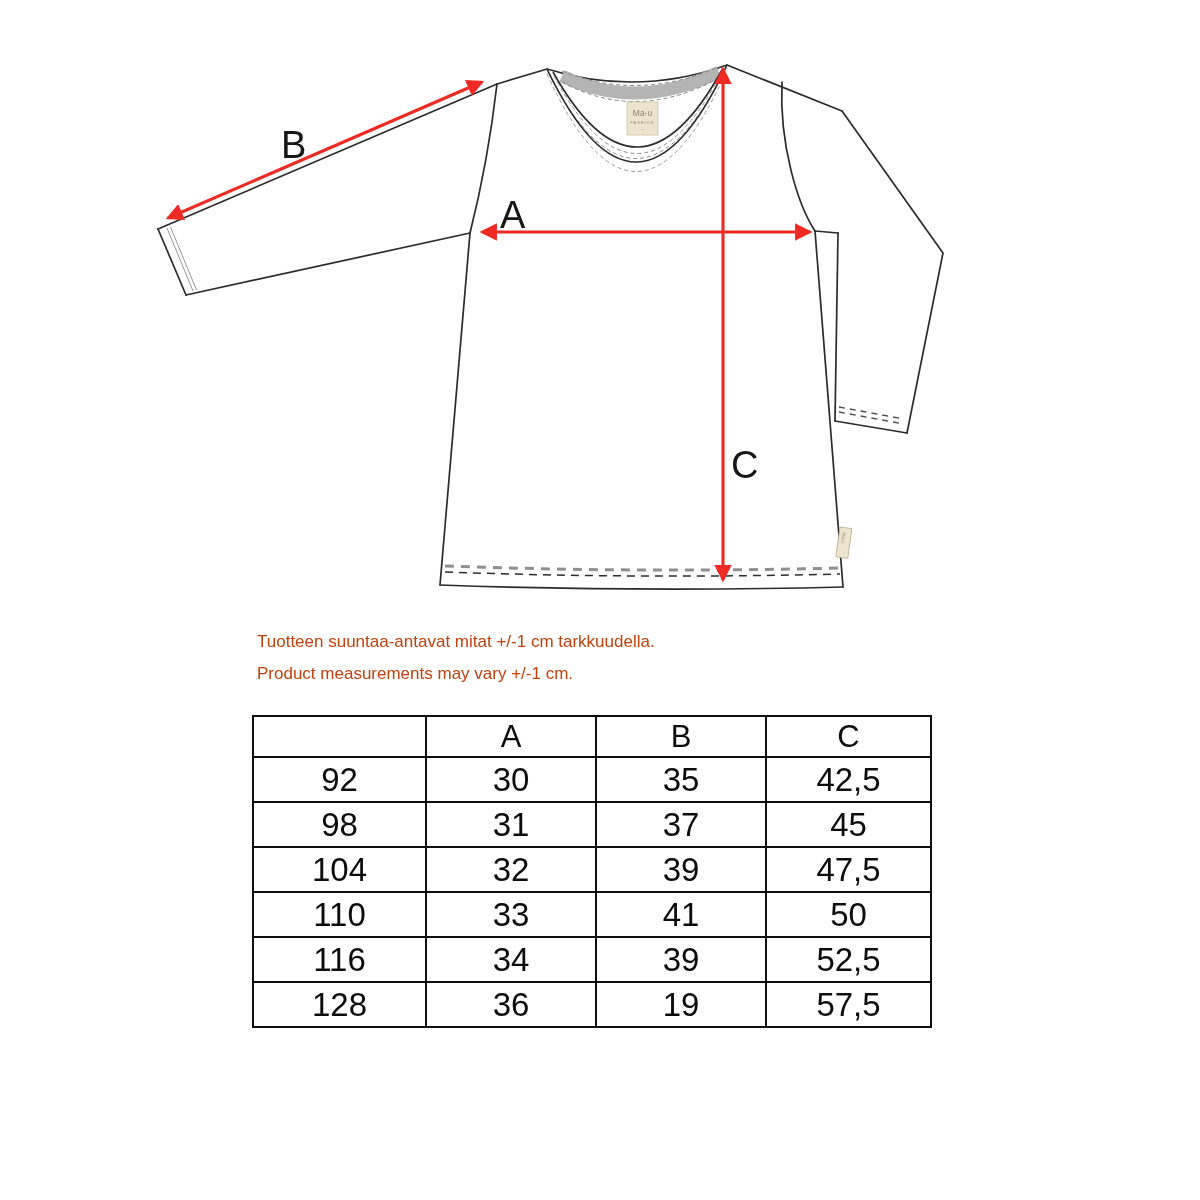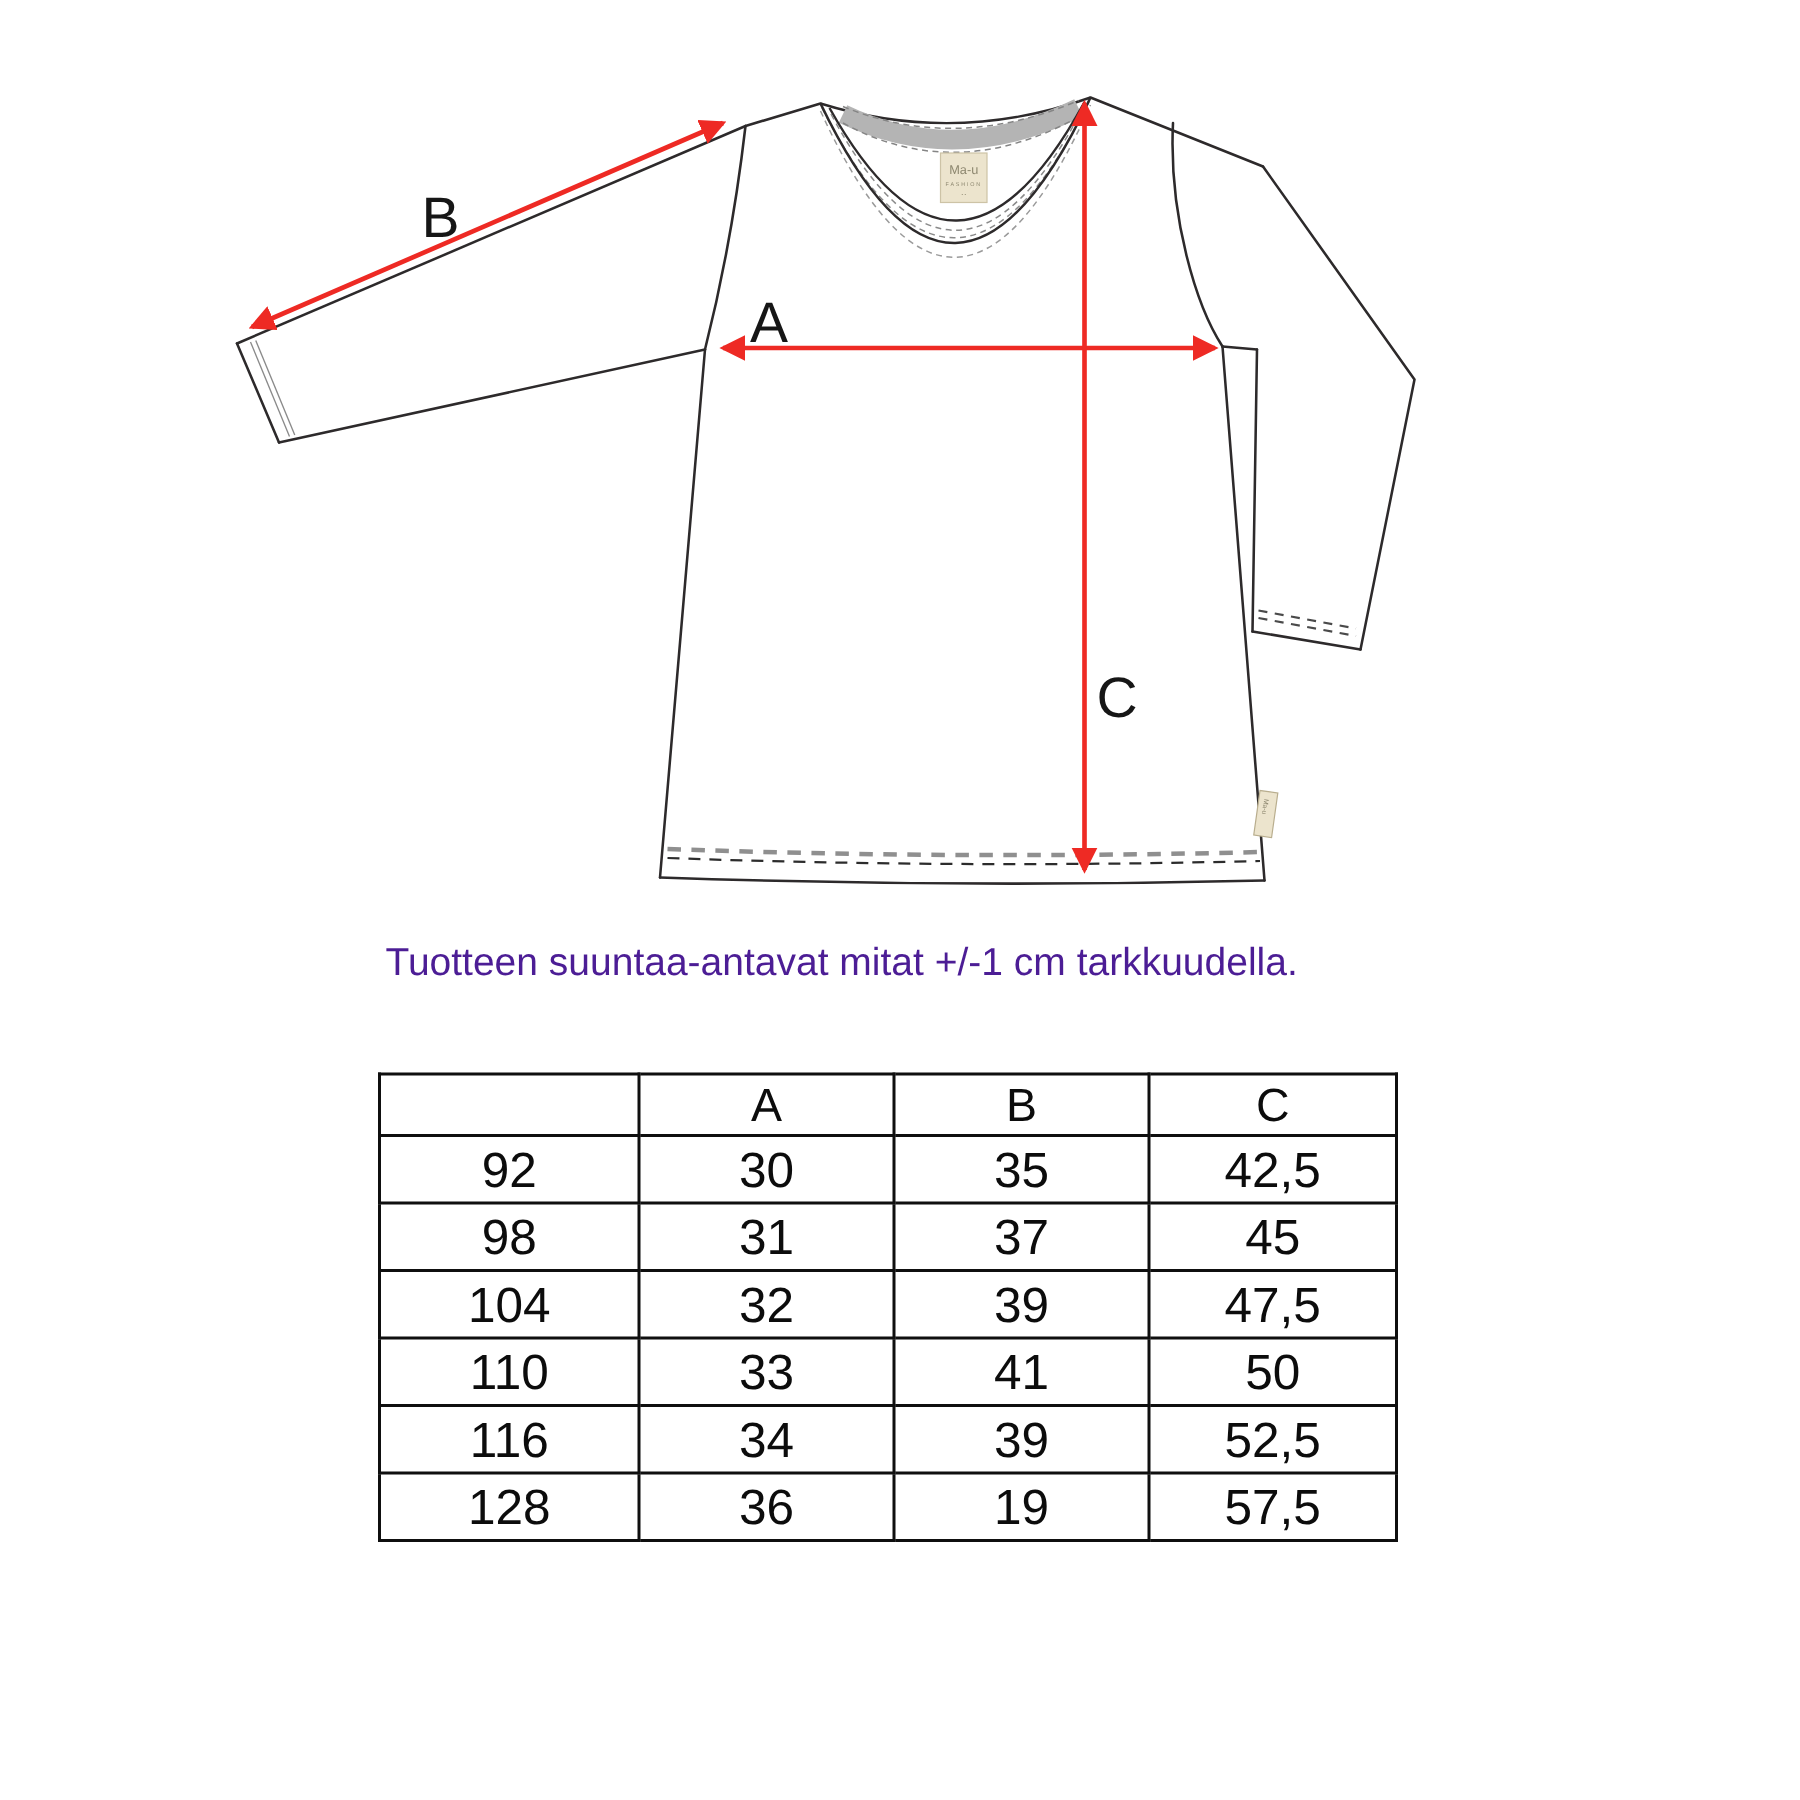--- a/index.html
+++ b/index.html
@@ -14,21 +14,21 @@
   .diagram-wrap{position:absolute;left:0;top:0;width:1200px;height:620px;}
   svg{display:block;}
   .measure-letter{
     font-family:"Liberation Sans", sans-serif;
     font-size:38px;
     fill:#161616;
   }
   .tiny-label{fill:#8d876f;font-family:"Liberation Sans", sans-serif;}
   .notes{
     position:absolute;left:257px;top:626px;
-    font-size:26px;line-height:31.5px;color:#4c1d95;
+    font-size:17px;line-height:31.5px;color:#c2410c;
     white-space:nowrap;
   }
   .notes p{margin:0;padding:0;}
   table.size-table{
     position:absolute;left:252px;top:715px;
     width:678px;
     border-collapse:collapse;
     table-layout:fixed;
     font-family:"Liberation Sans", sans-serif;
   }
@@ -115,20 +115,21 @@
       </g>
 
       <text class="measure-letter" x="281" y="158">B</text>
       <text class="measure-letter" x="500" y="228">A</text>
       <text class="measure-letter" x="731" y="478">C</text>
     </svg>
   </div>
 
   <div class="notes">
     <p>Tuotteen suuntaa-antavat mitat +/-1 cm tarkkuudella.</p>
+    <p>Product measurements may vary +/-1 cm.</p>
   </div>
 
   <table class="size-table">
     <colgroup>
       <col style="width:173px">
         <col style="width:170px">
         <col style="width:170px">
         <col style="width:165px">
     </colgroup>
     <thead>

